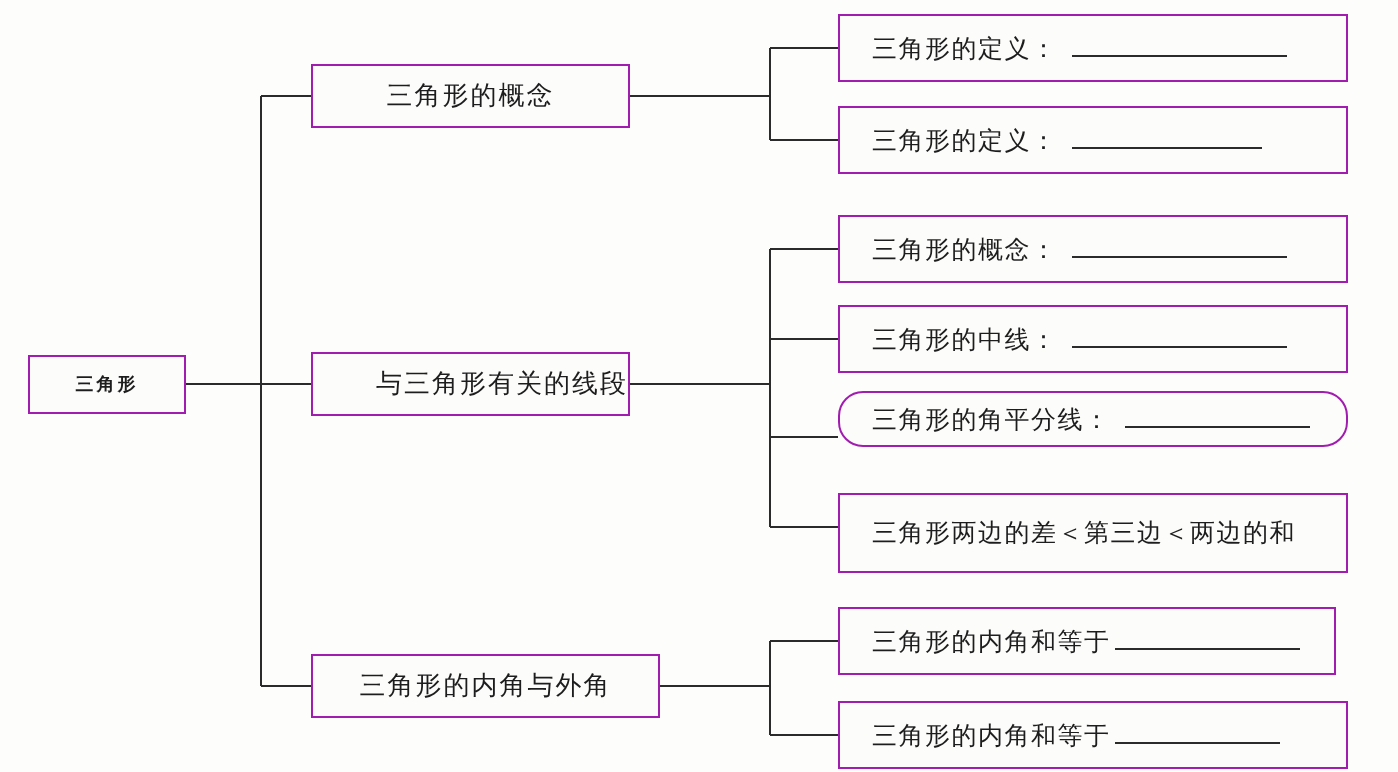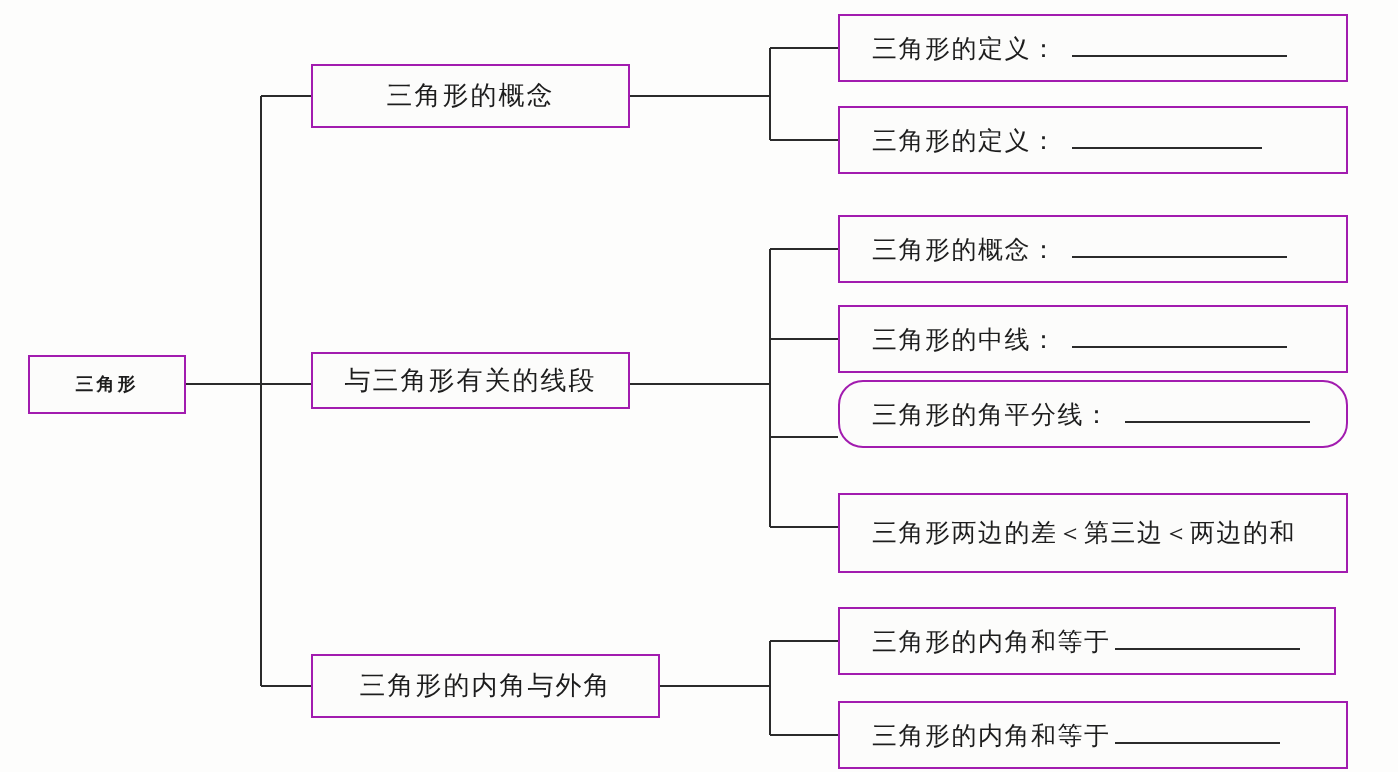--- a/index.html
+++ b/index.html
@@ -115,21 +115,21 @@
   </svg>
 
   <div class="node root center" style="left:28px; top:355px; width:158px; height:59px;">
     <span class="node-label">三角形</span>
   </div>
 
   <div class="node center" style="left:311px; top:64px; width:319px; height:64px;">
     <span class="node-label">三角形的概念</span>
   </div>
 
-  <div class="node center" style="left:311px; top:352px; width:319px; height:57px;">
+  <div class="node center" style="left:311px; top:352px; width:319px; height:64px;justify-content:flex-end;">
     <span class="node-label">与三角形有关的线段</span>
   </div>
 
   <div class="node center" style="left:311px; top:654px; width:349px; height:64px;">
     <span class="node-label">三角形的内角与外角</span>
   </div>
 
   <div class="node leaf" style="left:838px; top:14px; width:510px; height:68px;">
     <span class="leaf-row">
       <span class="leaf-text">三角形的定义：</span>
@@ -155,21 +155,21 @@
   </div>
 
   <div class="node leaf" style="left:838px; top:305px; width:510px; height:68px;">
     <span class="leaf-row">
       <span class="leaf-text">三角形的中线：</span>
       <span class="gap-before-blank"></span>
       <span class="blank" style="width: 215px;"></span>
     </span>
   </div>
 
-  <div class="node leaf" style="left:838px; top:380px; width:510px; height:68px;border-radius:25px;">
+  <div class="node leaf" style="left:838px; top:391px; width:510px; height:56px;border-radius:25px;">
     <span class="leaf-row">
       <span class="leaf-text">三角形的角平分线：</span>
       <span class="gap-before-blank"></span>
       <span class="blank" style="width: 185px;"></span>
     </span>
   </div>
 
   <div class="node leaf" style="left:838px; top:493px; width:510px; height:80px;">
     <span class="leaf-row">
       <span class="leaf-text">三角形两边的差＜第三边＜两边的和</span>

